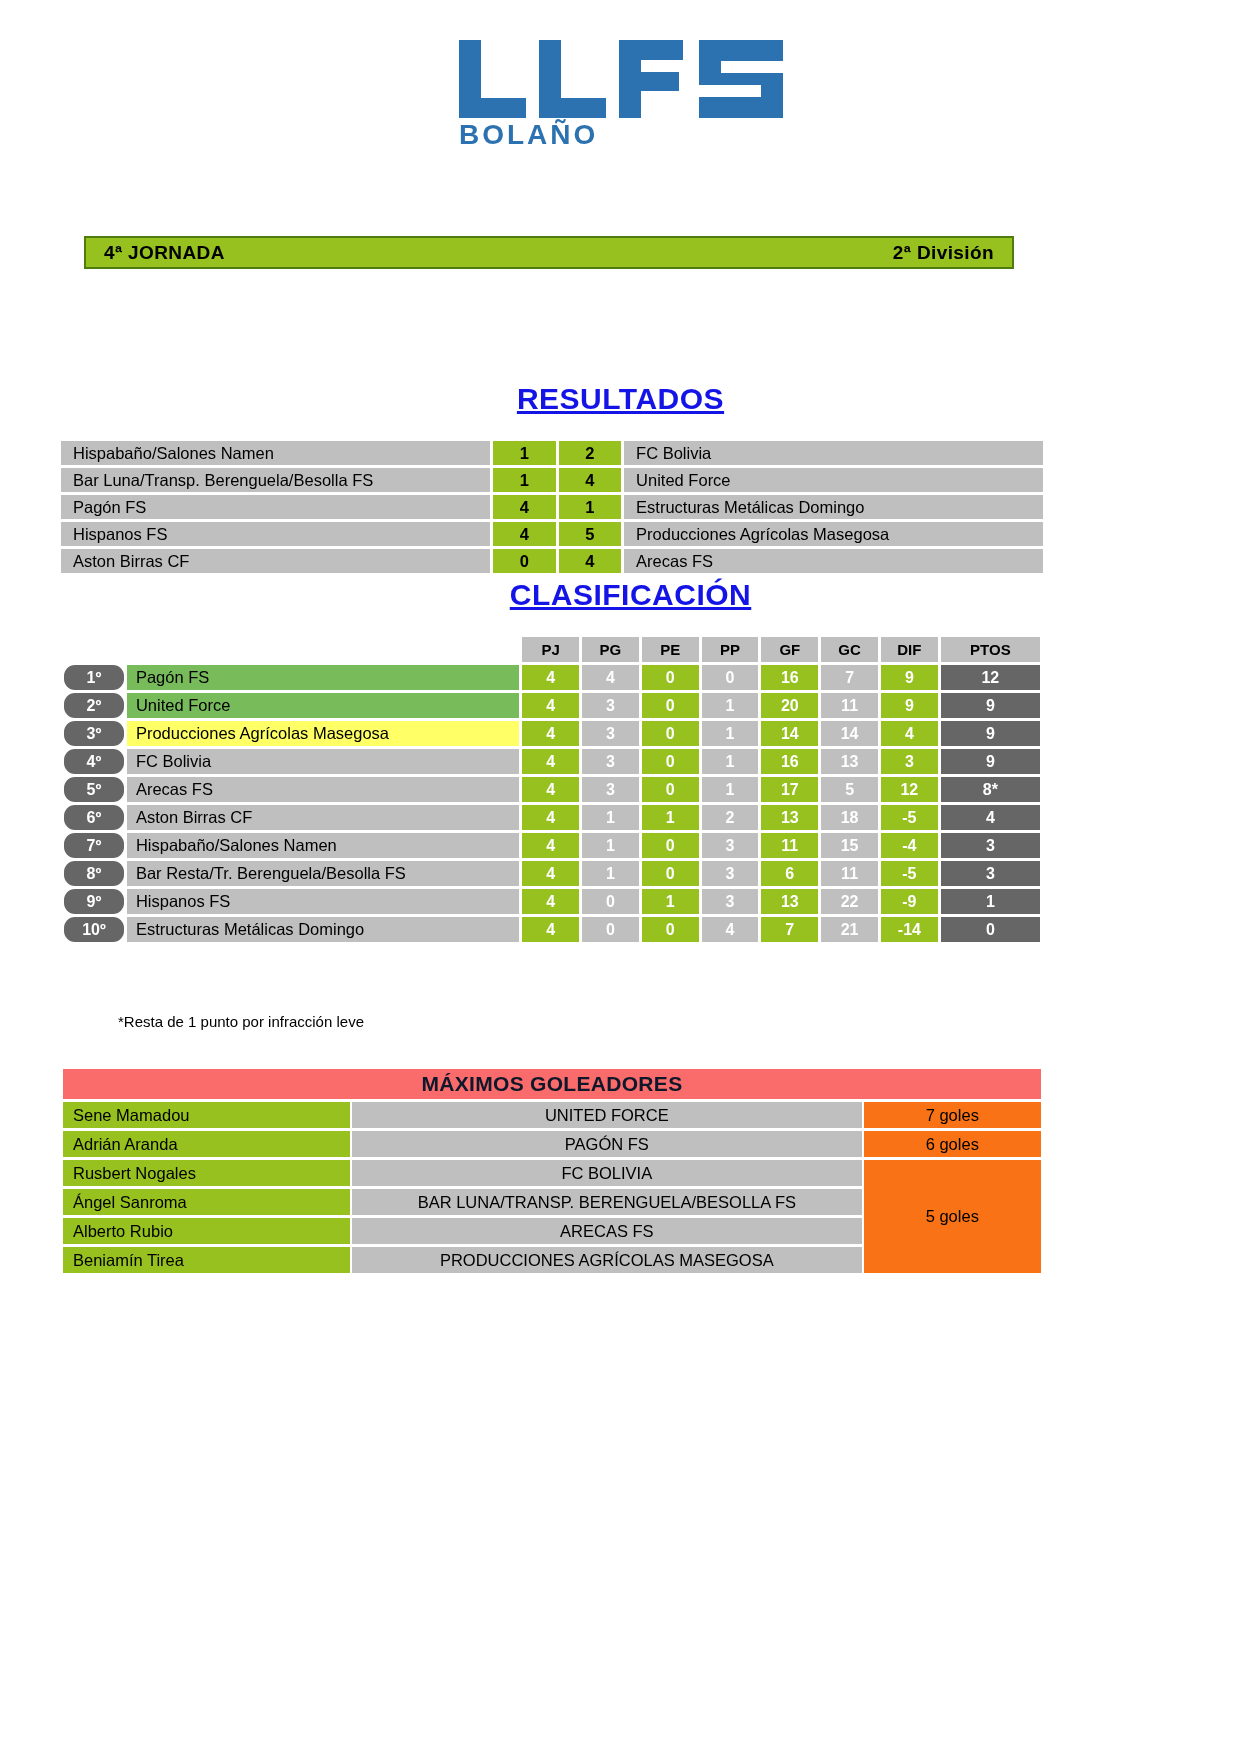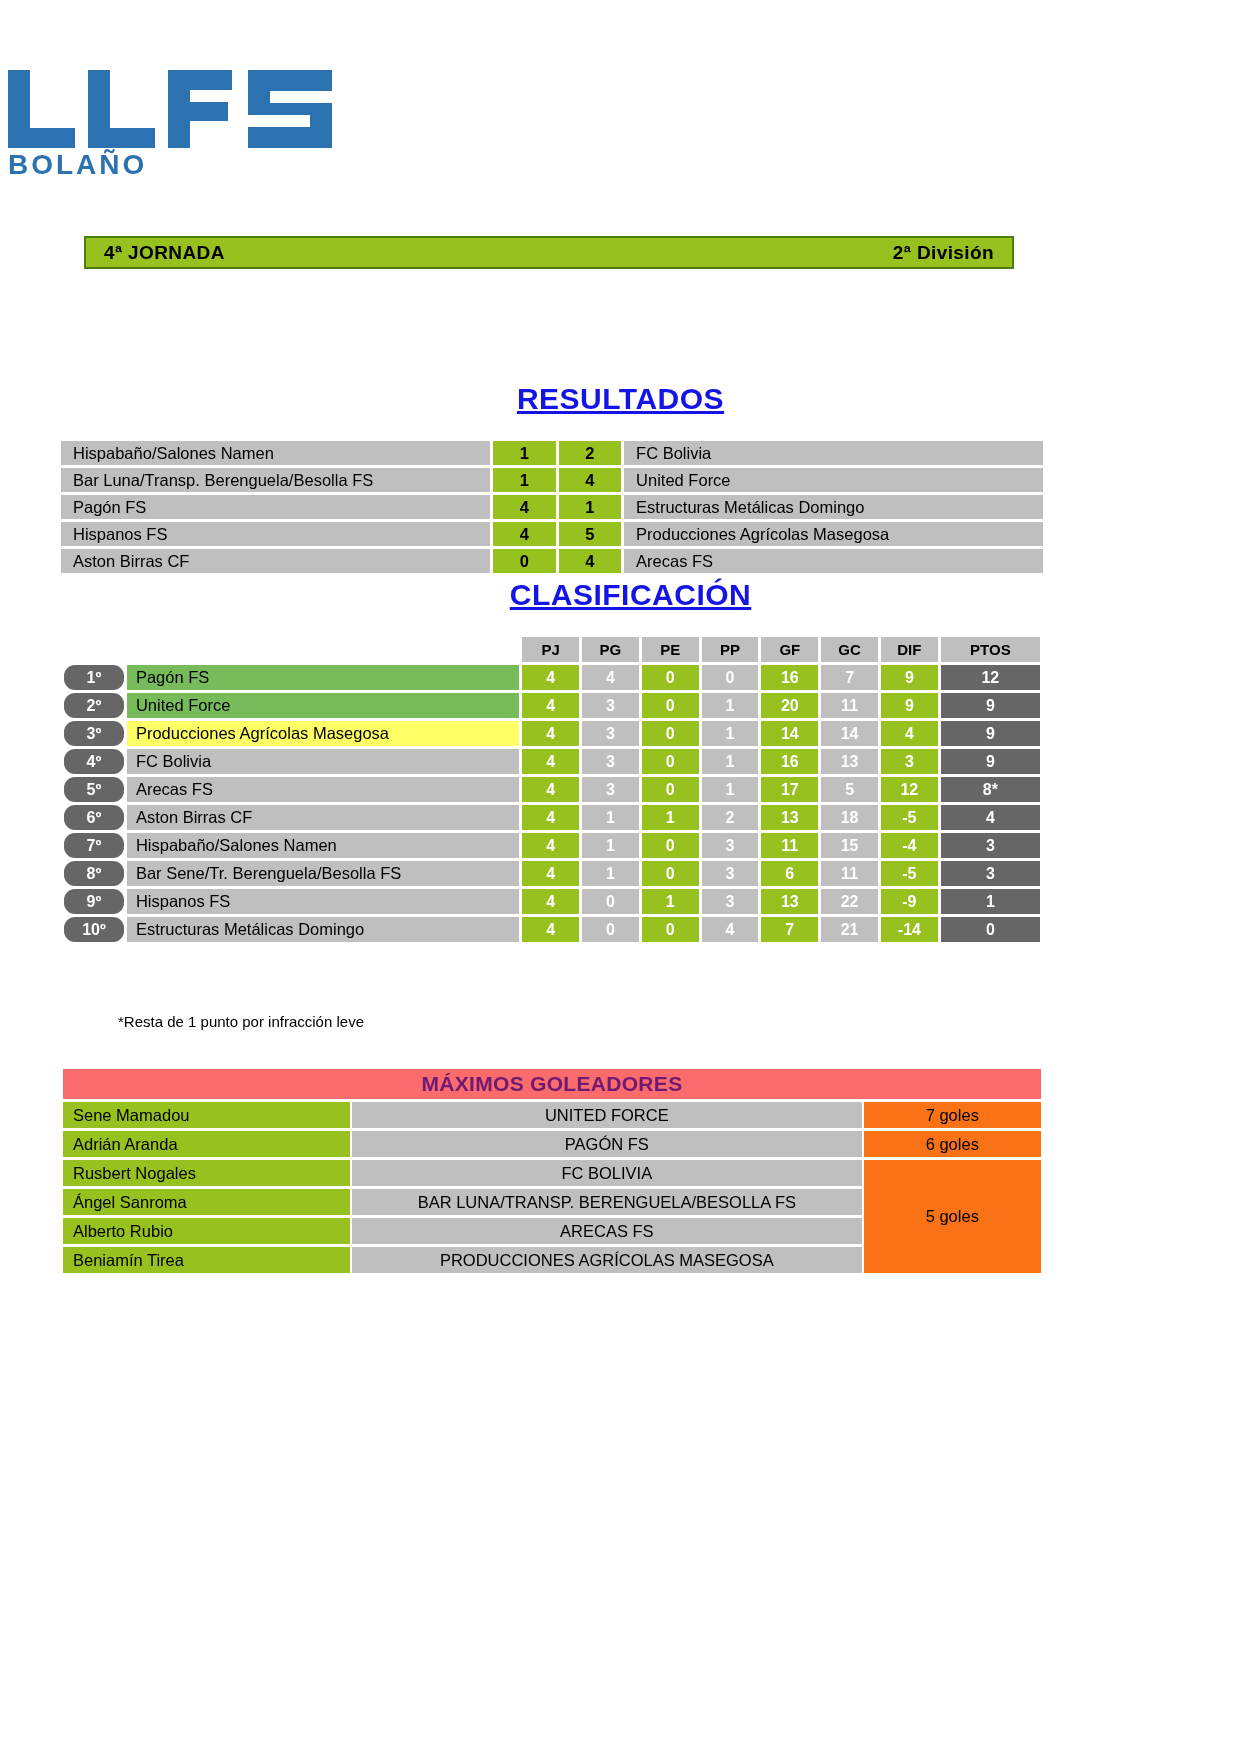--- a/index.html
+++ b/index.html
@@ -13,21 +13,22 @@
     color: #000;
     position: relative;
     width: 1241px;
     height: 1754px;
     overflow: hidden;
   }
 
   
   .logo-wrap {
     width: 100%;
-    padding-top: 56px;
+    text-align: center;
+    padding-top: 26px;
   }
   .logo {
     display: inline-block;
     position: relative;
     width: 340px;
     height: 125px;
   }
   .logo svg { display: block; }
 
   
@@ -169,21 +170,21 @@
     position: absolute;
     left: 61px;
     top: 1066px;
     width: 982px;
     border-collapse: separate;
     border-spacing: 2px 3px;
   }
   .scorers td { padding: 0; }
   .s-title {
     background: #fa6b6b;
-    color: #701a75;
+    color: #0f172a;
     font-weight: bold;
     font-size: 21px;
     text-align: center;
     height: 30px;
     letter-spacing: .3px;
   }
   .s-player {
     background: #96c11e;
     color: #000;
     font-size: 16.5px;
@@ -385,21 +386,21 @@
         <td class="c-val v-gray">1</td>
         <td class="c-val v-green">0</td>
         <td class="c-val v-gray">3</td>
         <td class="c-val v-green">11</td>
         <td class="c-val v-gray">15</td>
         <td class="c-val v-green">-4</td>
         <td class="c-pts">3</td>
       </tr>
       <tr>
         <td class="c-pos">8º</td>
-        <td class="c-name bg-gray">Bar Sene/Tr. Berenguela/Besolla FS</td>
+        <td class="c-name bg-gray">Bar Resta/Tr. Berenguela/Besolla FS</td>
         <td class="c-val v-green">4</td>
         <td class="c-val v-gray">1</td>
         <td class="c-val v-green">0</td>
         <td class="c-val v-gray">3</td>
         <td class="c-val v-green">6</td>
         <td class="c-val v-gray">11</td>
         <td class="c-val v-green">-5</td>
         <td class="c-pts">3</td>
       </tr>
       <tr>

